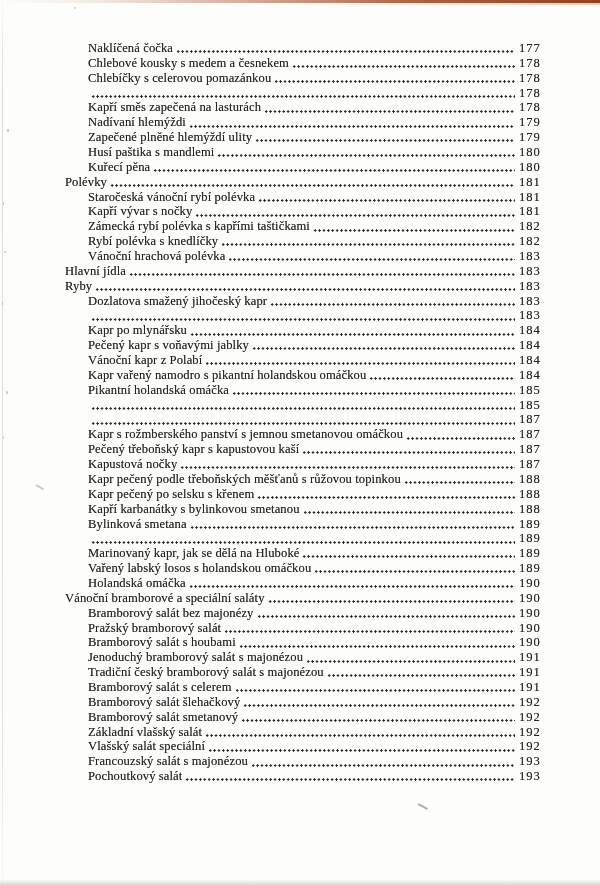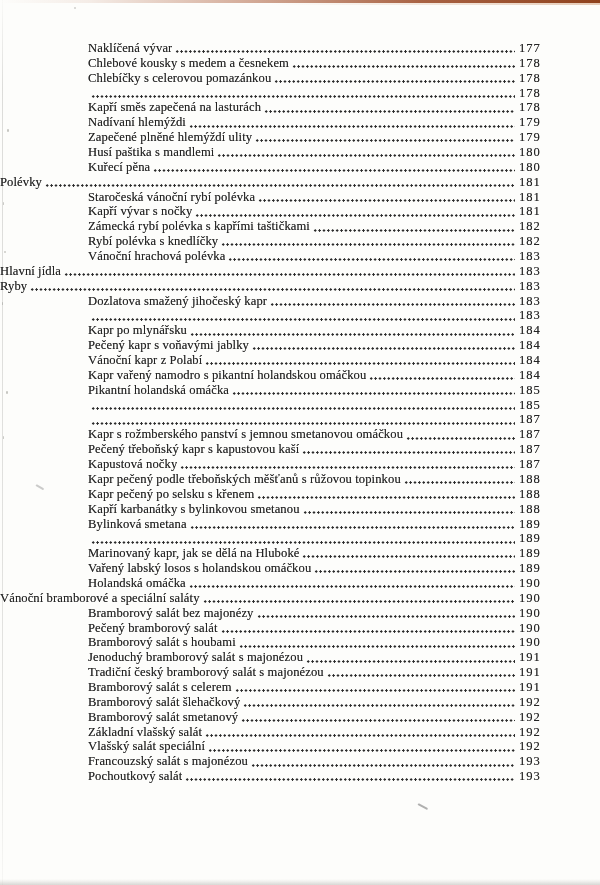--- a/index.html
+++ b/index.html
@@ -37,21 +37,21 @@
   }
   
   .toc { position: absolute; top: 41px; left: 0; right: 54px; }
   .row {
     display: flex;
     align-items: baseline;
     height: 14.86px;
     font-size: 12.6px;
     letter-spacing: 0.1px;
   }
-  .row.lvl0 { }
+  .row.lvl0 { padding-left: 65px; }
   .row.lvl1 { padding-left: 88px; }
   .title {
     flex: 0 1 auto;
     min-width: 0;
     white-space: nowrap;
     overflow: hidden;
     text-shadow: 0 0 0.4px rgba(40,40,40,0.55);
   }
   .dots {
     flex: 1 1 auto;
@@ -89,21 +89,21 @@
 
 <div class="page">
   <div class="top-edge"></div>
   <div class="top-edge-halo"></div>
   <div class="left-edge"></div>
   <div class="bottom-edge"></div>
 
   <div class="toc">
 
   <div class="row lvl1">
-        <span class="title">Naklíčená vývar</span>
+        <span class="title">Naklíčená čočka</span>
         <span class="dots"></span>
         <span class="pagenum">177</span>
       </div>
       <div class="row lvl1">
         <span class="title">Chlebové kousky s medem a česnekem</span>
         <span class="dots"></span>
         <span class="pagenum">178</span>
       </div>
       <div class="row lvl1">
         <span class="title">Chlebíčky s celerovou pomazánkou</span>
@@ -279,21 +279,21 @@
         <span class="title">Vánoční bramborové a speciální saláty</span>
         <span class="dots"></span>
         <span class="pagenum">190</span>
       </div>
       <div class="row lvl1">
         <span class="title">Bramborový salát bez majonézy</span>
         <span class="dots"></span>
         <span class="pagenum">190</span>
       </div>
       <div class="row lvl1">
-        <span class="title">Pečený bramborový salát</span>
+        <span class="title">Pražský bramborový salát</span>
         <span class="dots"></span>
         <span class="pagenum">190</span>
       </div>
       <div class="row lvl1">
         <span class="title">Bramborový salát s houbami</span>
         <span class="dots"></span>
         <span class="pagenum">190</span>
       </div>
       <div class="row lvl1">
         <span class="title">Jenoduchý bramborový salát s majonézou</span>

